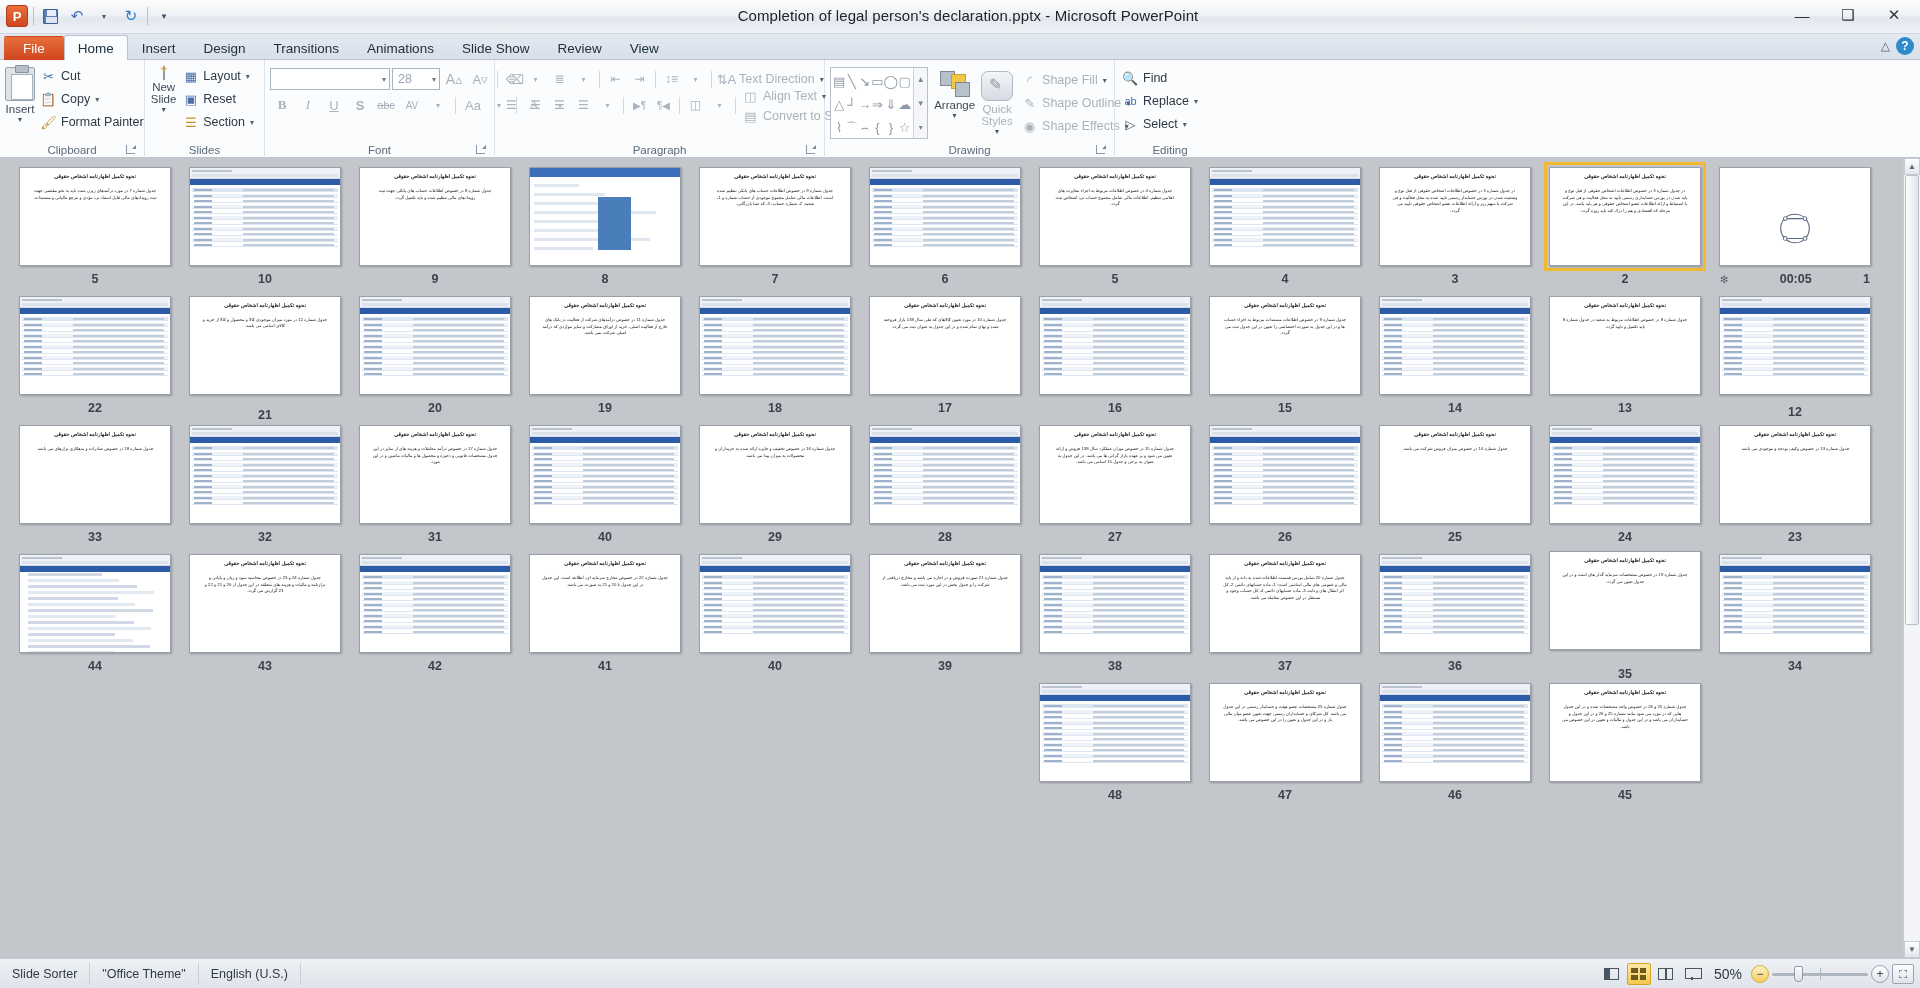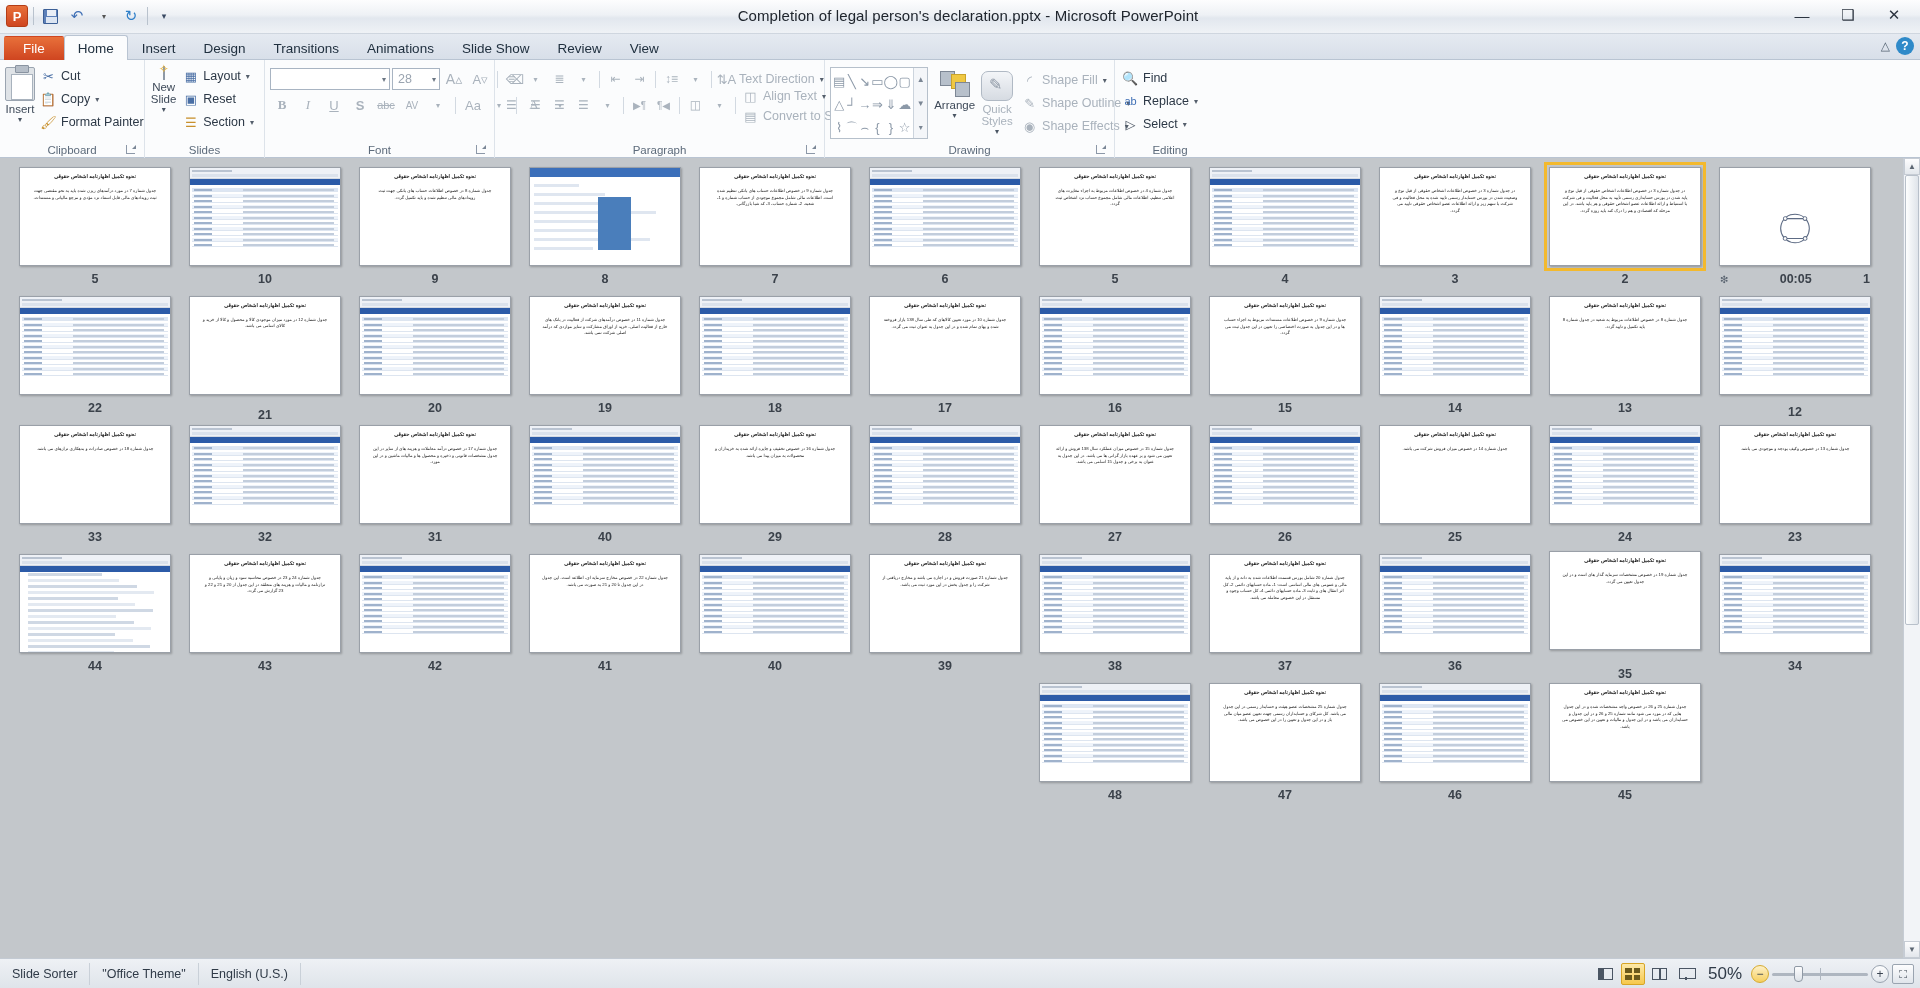--- a/index.html
+++ b/index.html
@@ -368,21 +368,21 @@
   }
   .viewbtn.active { background: linear-gradient(to bottom,#fde9a9,#f6c84c); border-color:#d7a526; }
   .vb-ico { width:15px; height:12px; border:1.4px solid #4a5563; position:relative; }
   .vb-normal:before { content:""; position:absolute; left:0; top:0; bottom:0; width:5px; background:#4a5563; }
   .vb-sorter { display:grid; grid-template-columns:1fr 1fr; grid-template-rows:1fr 1fr; gap:1.5px; border:none; }
   .vb-sorter i { background:#6b5a1c; border:1px solid #6b5a1c; }
   .vb-read:before { content:""; position:absolute; left:6px; top:0; bottom:0; width:1.4px; background:#4a5563; }
   .vb-show { border:none; width:15px; height:12px; position:relative; }
   .vb-show:before { content:""; position:absolute; left:0; top:0; width:15px; height:9px; border:1.4px solid #4a5563; }
   .vb-show:after { content:""; position:absolute; left:6px; top:9px; width:2px; height:3px; background:#4a5563; }
-  .zoom-val { font-size:17px; color:#2f3a47; padding: 0 6px; min-width: 36px; text-align:center; }
+  .zoom-val { font-size:14px; color:#2f3a47; padding: 0 6px; min-width: 36px; text-align:center; }
   .zoom-out, .zoom-in {
     width:18px; height:18px; border-radius:50%; border:1px solid #9aa4b0;
     background: linear-gradient(to bottom,#fdfdfe,#e0e5eb);
     display:flex; align-items:center; justify-content:center; font-size:12px; color:#3a4450;
   }
   .zoom-out { background: linear-gradient(to bottom,#fdf0c8,#f6cf5e); border-color:#d6ab30; }
   .zslider { width: 96px; height: 18px; position: relative; display:flex; align-items:center; }
   .ztrack { width:100%; height:3px; background:#aeb6c0; border-radius:2px; }
   .zmid { position:absolute; left:50%; top:3px; width:1px; height:12px; background:#aeb6c0; }
   .zhandle {

